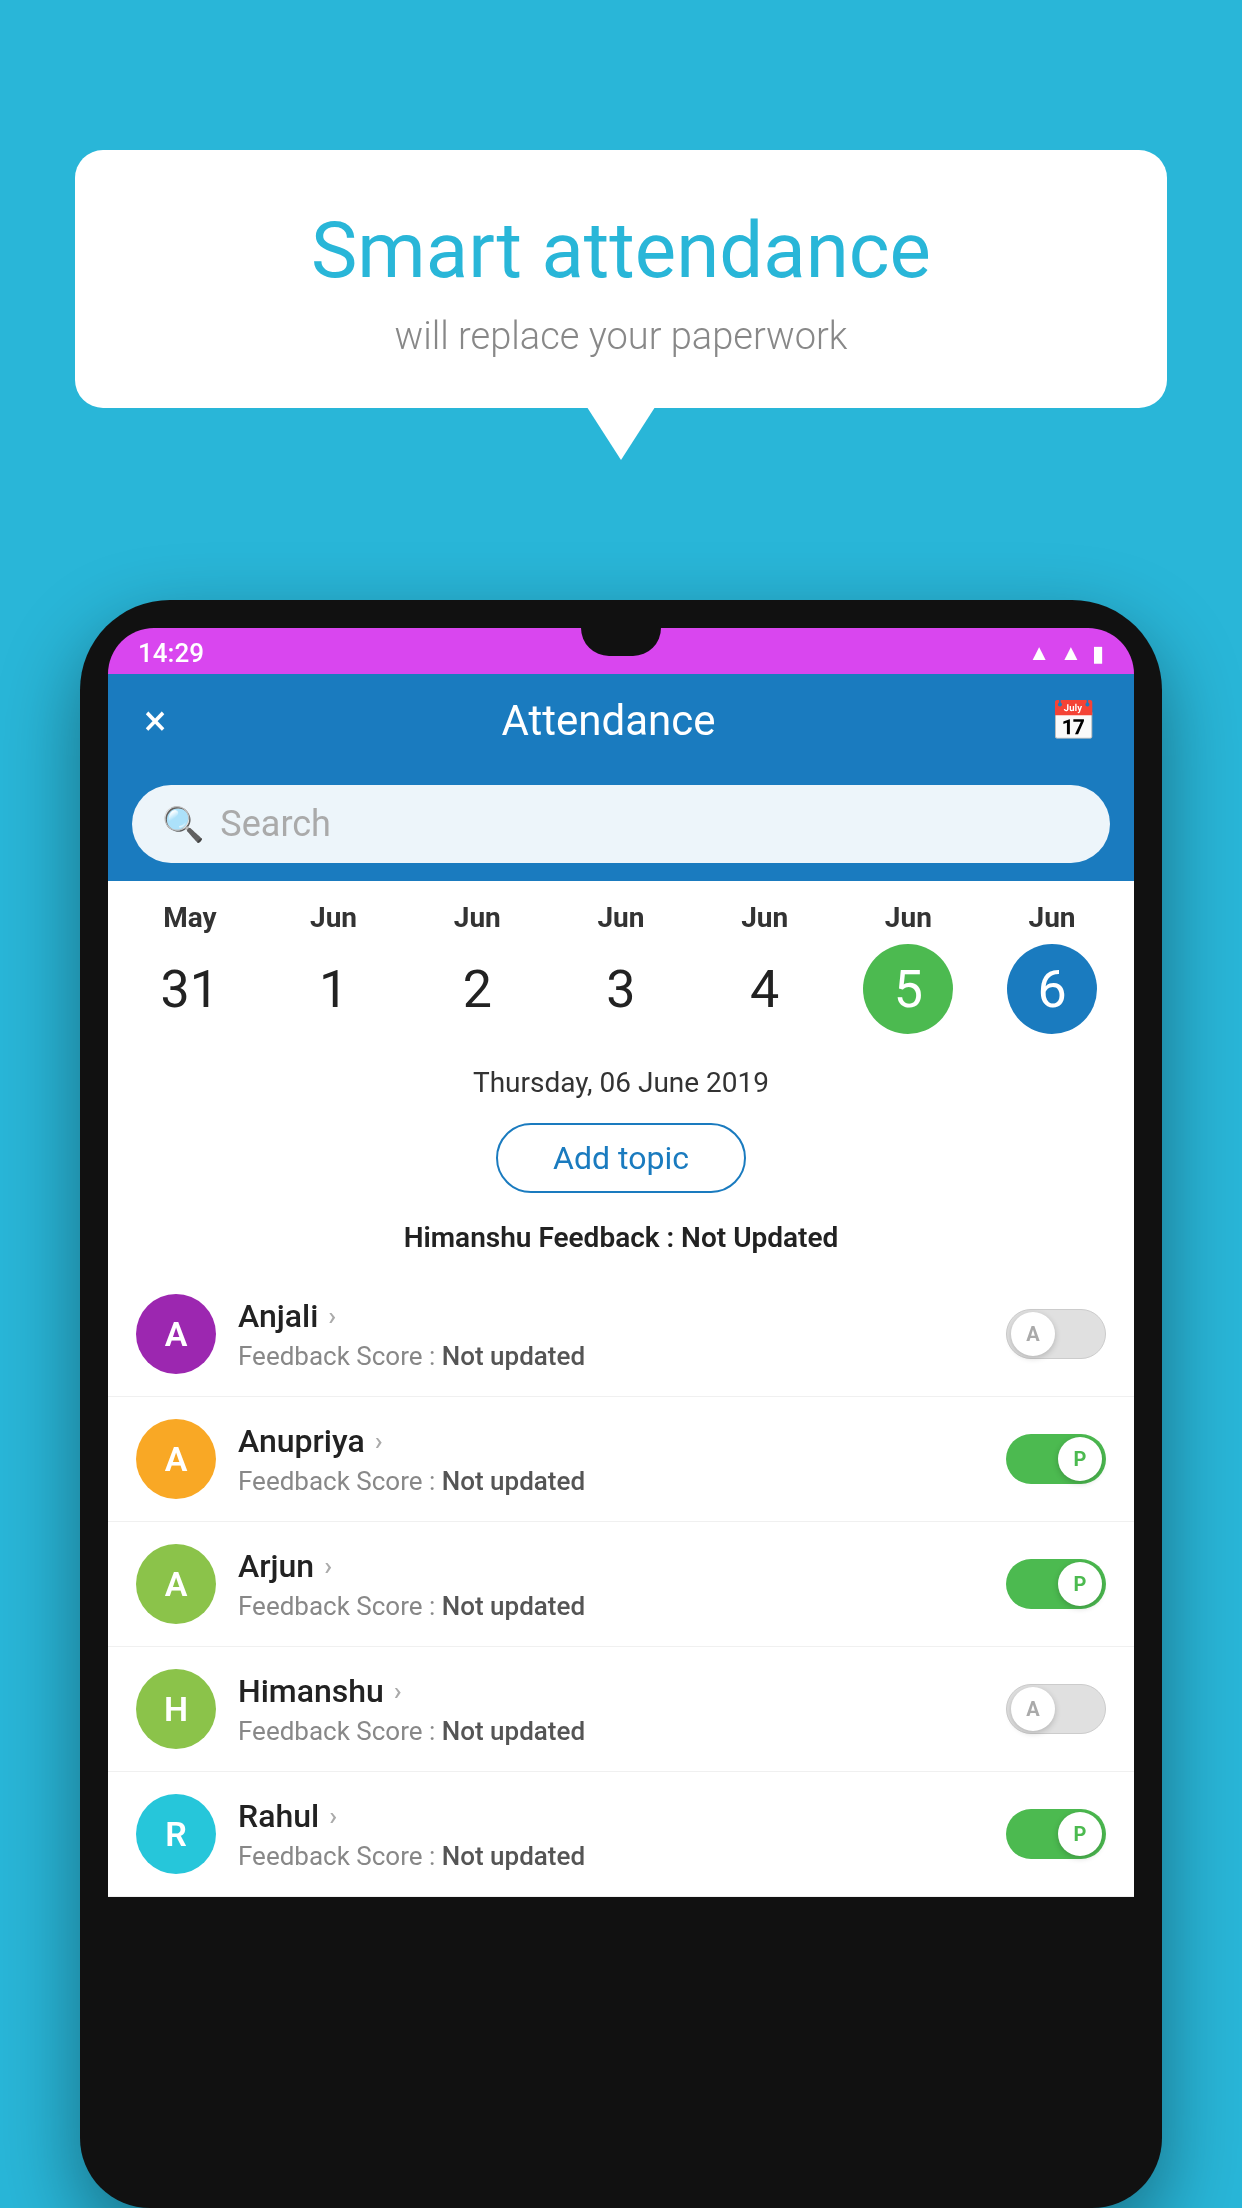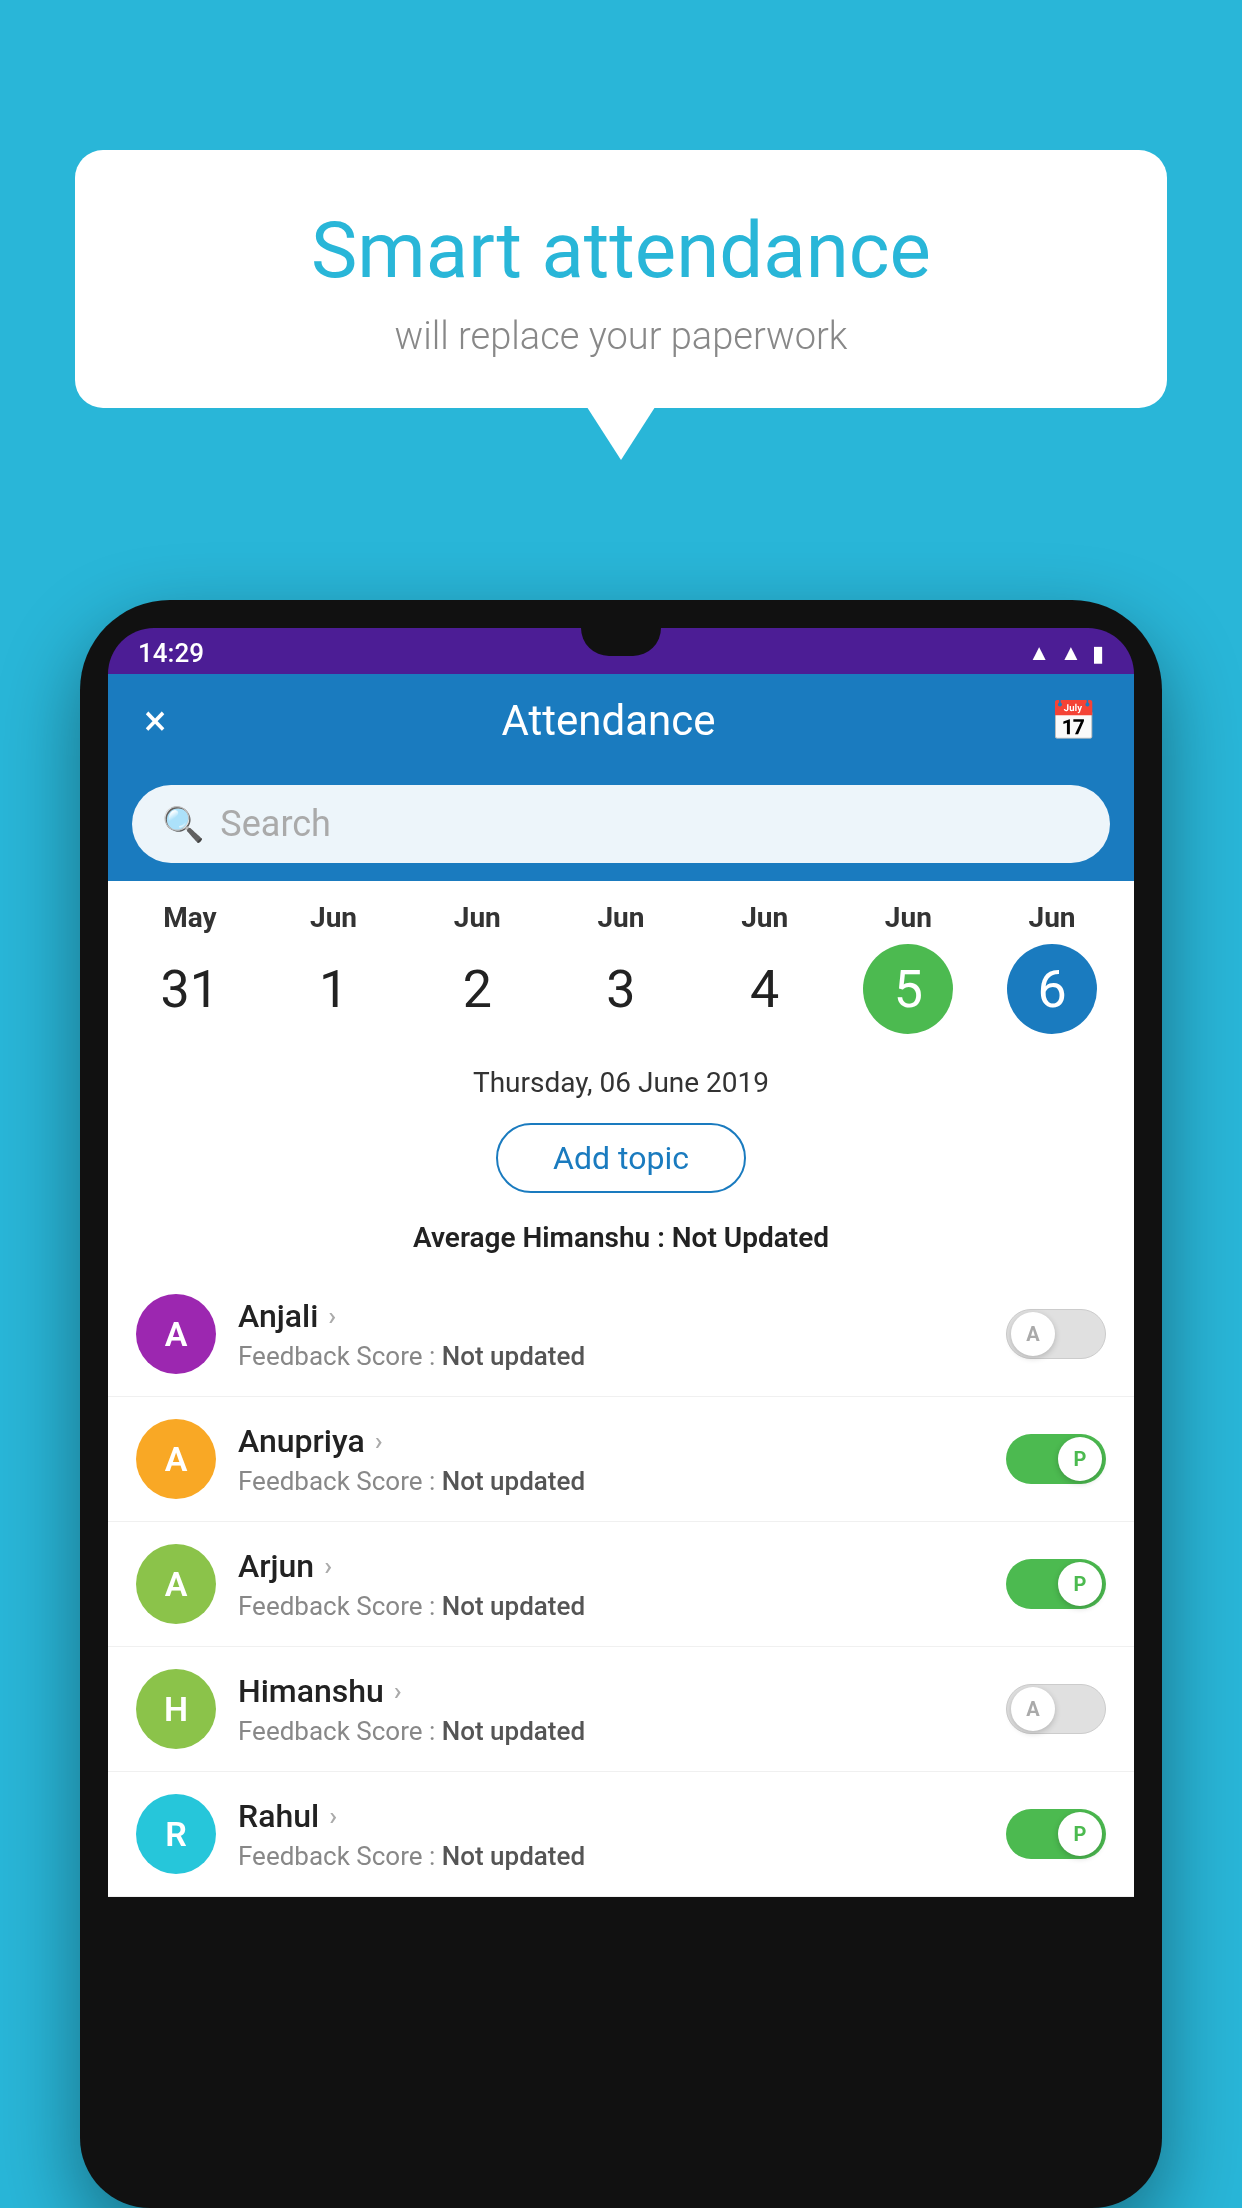--- a/index.html
+++ b/index.html
@@ -62,21 +62,21 @@
       padding: 28px 28px 0;
       box-shadow: 0 30px 80px rgba(0,0,0,0.4);
     }
 
     
     .phone-top-bar {
       display: flex;
       justify-content: space-between;
       align-items: center;
       padding: 10px 30px 6px;
-      background: #4c1d95;
+      background: #d946ef;
       border-radius: 60px 60px 0 0;
     }
     .phone-time {
       color: white;
       font-size: 26px;
       font-weight: 500;
     }
     .phone-status-icons {
       display: flex;
       align-items: center;
@@ -386,21 +386,21 @@
         </div>
       </div>
 
     <div class="selected-date">Thursday, 06 June 2019</div>
 
     <div class="add-topic-btn">
       <div class="add-topic-inner">Add topic</div>
     </div>
 
     <div class="avg-feedback">
-      <span>Average Himanshu :</span>
+      <span>Himanshu Feedback :</span>
       <span>Not Updated</span>
     </div>
 
     <div class="student-list" id="student-list">
     <div class="student-item">
           <div class="student-avatar" style="background-color: rgb(156, 39, 176);">A</div>
           <div class="student-info">
             <div class="student-name">Anjali <span class="chevron">›</span></div>
             <div class="student-feedback">Feedback Score : <span>Not updated</span></div>
           </div>

